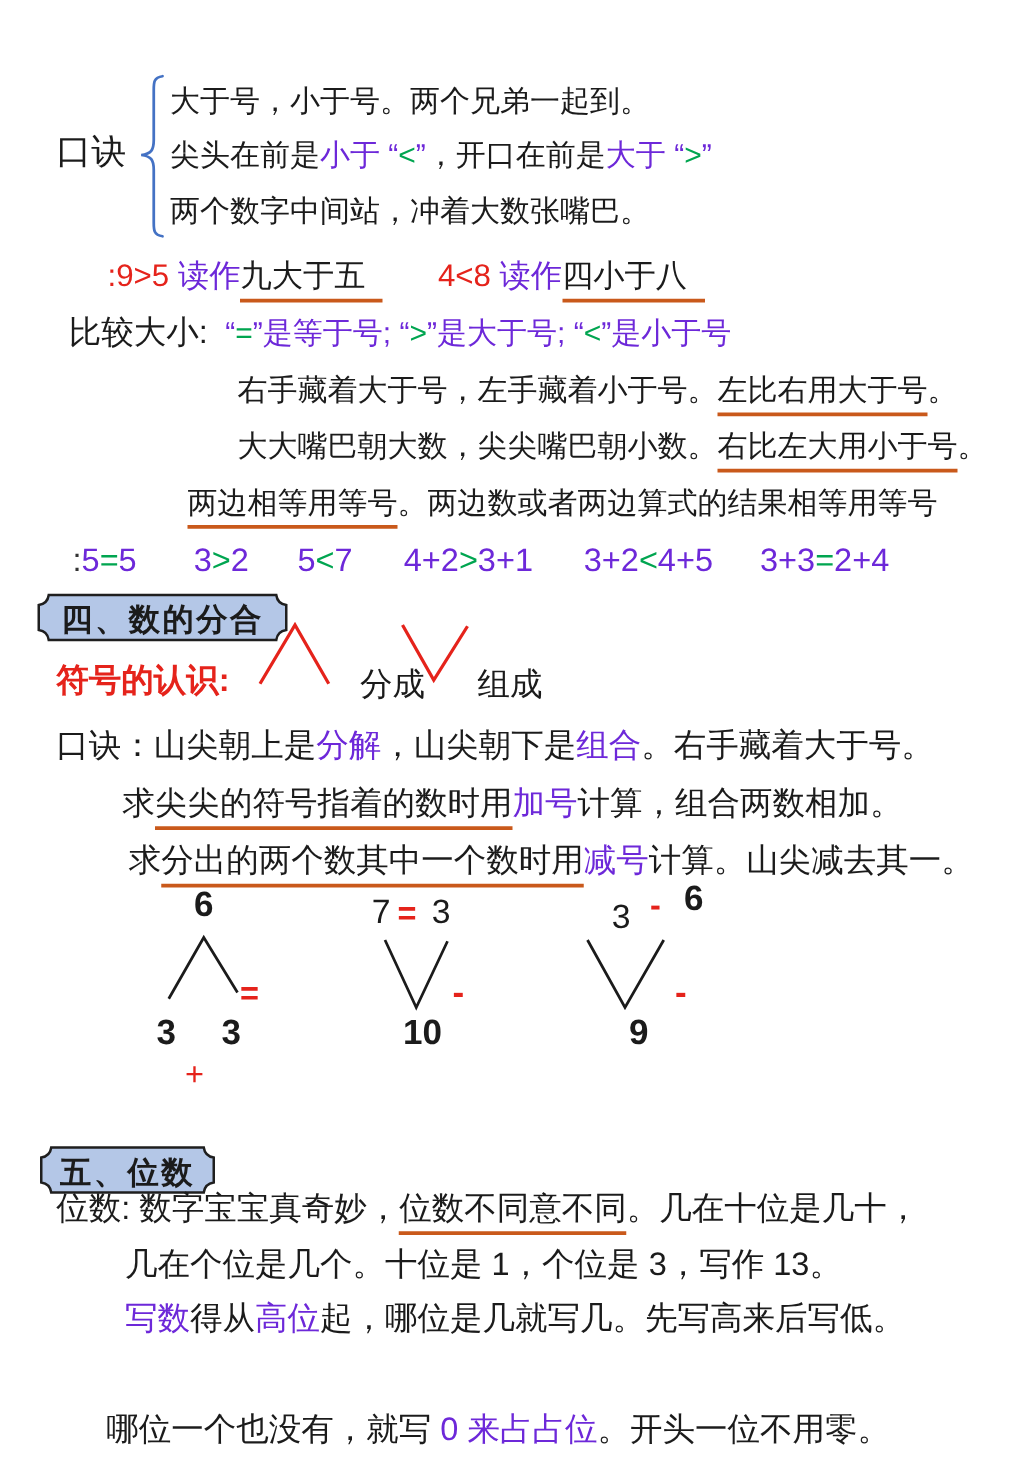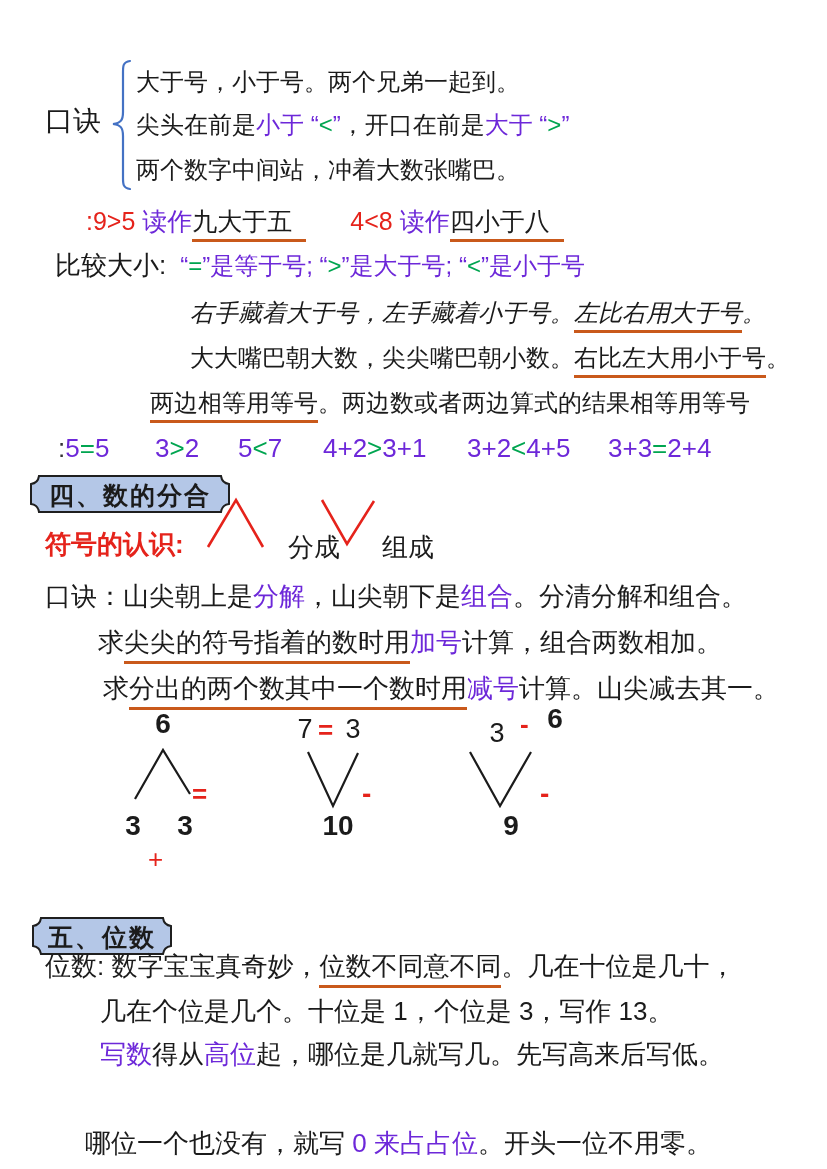--- a/index.html
+++ b/index.html
@@ -28,21 +28,21 @@
     <path d="M 18,1 C 11,2 11,6 11,12 L 11,52 C 11,60 9,63 1,64 C 9,65 11,68 11,76 L 11,118 C 11,124 11,128 18,129" fill="none" stroke="#4472C4" stroke-width="2.2" stroke-linecap="round"></path>
   </svg>
   <div class="line" style="left:136px;top:67px;">大于号，小于号。两个兄弟一起到。</div>
   <div class="line" style="left:136px;top:110px;"><span>尖头在前是</span><span class="blue">小于</span><span class="blue"> “</span><span class="green">&lt;</span><span class="blue">”</span><span>，开口在前是</span><span class="blue">大于</span><span class="blue"> “</span><span class="green">&gt;</span><span class="blue">”</span></div>
   <div class="line" style="left:136px;top:155px;">两个数字中间站，冲着大数张嘴巴。</div>
 
   <div class="line" style="left:62px;top:206px;font-size:25px;margin-left:24px;"><span class="red">:9&gt;5</span><span class="blue"> 读作</span><span class="ul ul-ext">九大于五</span><span style="display:inline-block;width:44px;"></span><span class="red">4&lt;8</span><span class="blue"> 读作</span><span class="ul ul-ext">四小于八</span></div>
 
   <div class="line" style="left:55px;top:249px;"><span style="font-size:26px;">比较大小:</span><span style="display:inline-block;width:14px;"></span><span class="blue">“</span><span class="green">=</span><span class="blue">”是等于号; “</span><span class="green">&gt;</span><span class="blue">”是大于号; “</span><span class="green">&lt;</span><span class="blue">”是小于号</span></div>
 
-  <div class="line" style="left:190px;top:298px;font-style:italic;"><span>右手藏着大于号，左手藏着小于号。</span><span class="ul">左比右用大于号</span><span>。</span></div>
+  <div class="line" style="left:190px;top:298px;"><span>右手藏着大于号，左手藏着小于号。</span><span class="ul">左比右用大于号</span><span>。</span></div>
   <div class="line" style="left:190px;top:343px;"><span>大大嘴巴朝大数，尖尖嘴巴朝小数。</span><span class="ul">右比左大用小于号</span><span>。</span></div>
   <div class="line" style="left:150px;top:388px;"><span class="ul">两边相等用等号</span><span>。两边数或者两边算式的结果相等用等号</span></div>
 
   <div class="line" style="left:58px;top:432px;font-size:26px;"><span style="color:#333;">:</span><span class="blue">5</span><span class="green">=</span><span class="blue">5</span></div>
   <div class="line" style="left:155px;top:432px;font-size:26px;"><span class="blue">3</span><span class="green">&gt;</span><span class="blue">2</span></div>
   <div class="line" style="left:238px;top:432px;font-size:26px;"><span class="blue">5</span><span class="green">&lt;</span><span class="blue">7</span></div>
   <div class="line" style="left:323px;top:432px;font-size:26px;"><span class="blue">4+2</span><span class="green">&gt;</span><span class="blue">3+1</span></div>
   <div class="line" style="left:467px;top:432px;font-size:26px;"><span class="blue">3+2</span><span class="green">&lt;</span><span class="blue">4+5</span></div>
   <div class="line" style="left:608px;top:432px;font-size:26px;"><span class="blue">3+3</span><span class="green">=</span><span class="blue">2+4</span></div>
 
@@ -56,21 +56,21 @@
   <div class="line red bold" style="left:45px;top:528px;font-size:26px;">符号的认识:</div>
   <svg style="left:205px;top:496px;" width="62" height="55" viewBox="0 0 62 55">
     <polyline points="3,51 31,4 58,51" fill="none" stroke="#E5231B" stroke-width="2.6"></polyline>
   </svg>
   <div class="line" style="left:268px;top:531px;font-size:26px;margin-left:20px;">分成</div>
   <svg style="left:318px;top:498px;" width="60" height="50" viewBox="0 0 60 50">
     <polyline points="4,2 29,46 56,3" fill="none" stroke="#E5231B" stroke-width="2.6"></polyline>
   </svg>
   <div class="line" style="left:382px;top:531px;font-size:26px;">组成</div>
 
-  <div class="line" style="left:45px;top:580px;font-size:26px;"><span>口诀：山尖朝上是</span><span class="blue">分解</span><span>，山尖朝下是</span><span class="blue">组合</span><span>。分清分解和组合。</span></div>
+  <div class="line" style="left:45px;top:580px;font-size:26px;"><span>口诀：山尖朝上是</span><span class="blue">分解</span><span>，山尖朝下是</span><span class="blue">组合</span><span>。右手藏着大于号。</span></div>
   <div class="line" style="left:98px;top:626px;font-size:26px;"><span>求</span><span class="ul">尖尖的符号指着的数时用</span><span class="blue">加号</span><span>计算，组合两数相加。</span></div>
   <div class="line" style="left:103px;top:672px;font-size:26px;"><span>求</span><span class="ul">分出的两个数其中一个数时用</span><span class="blue">减号</span><span>计算。山尖减去其一。</span></div>
 
   <div class="num" style="left:146px;top:708px;">6</div>
   <svg style="left:132px;top:746px;" width="62" height="58" viewBox="0 0 62 58">
     <polyline points="3,53 31,4 58,48" fill="none" stroke="#1b1b1b" stroke-width="2.2"></polyline>
   </svg>
   <div class="line red bold" style="left:192px;top:778px;font-size:26px;">=</div>
   <div class="num" style="left:116px;top:810px;">3</div>
   <div class="num" style="left:168px;top:810px;">3</div>

